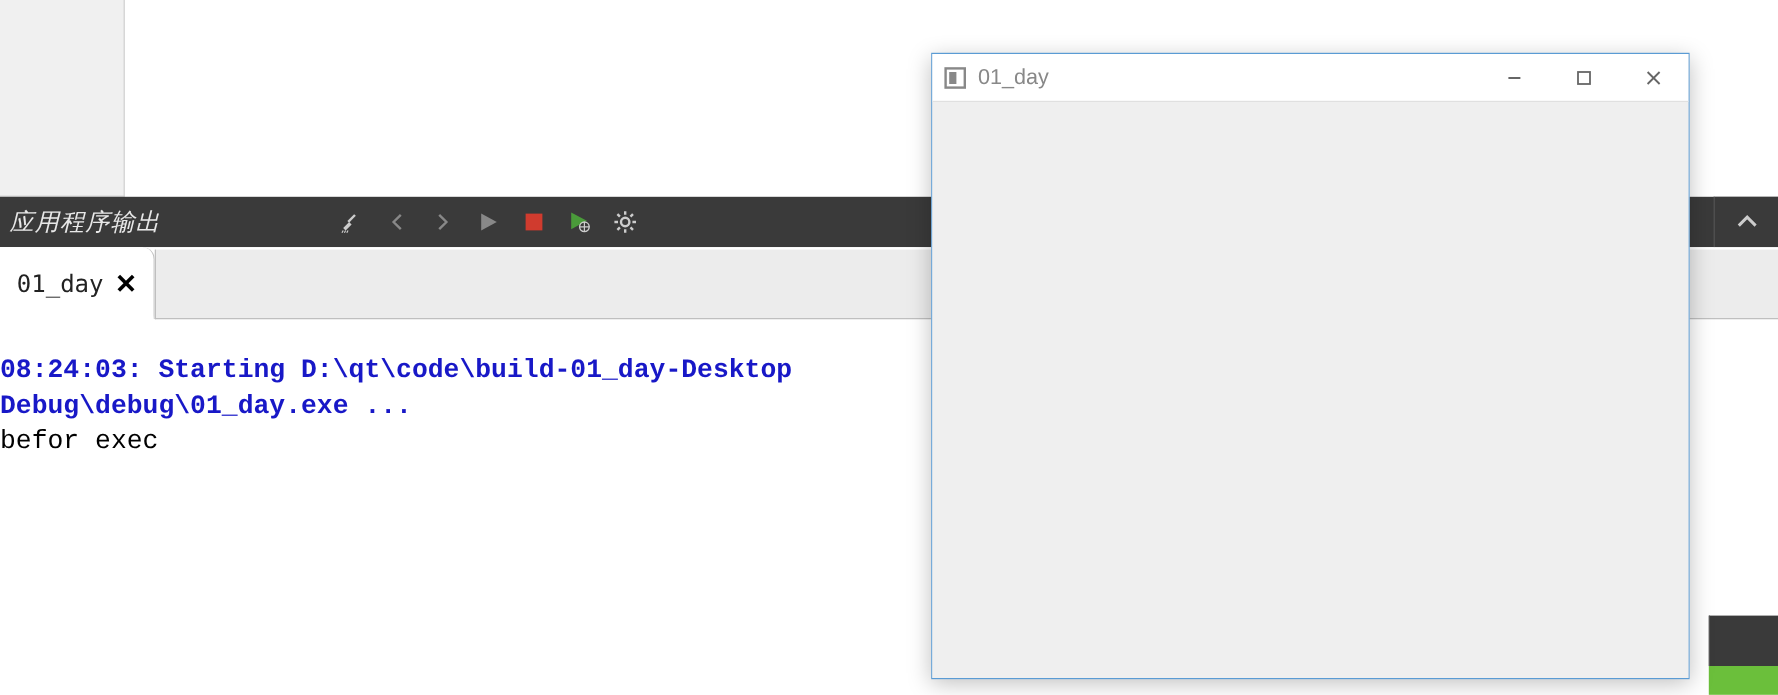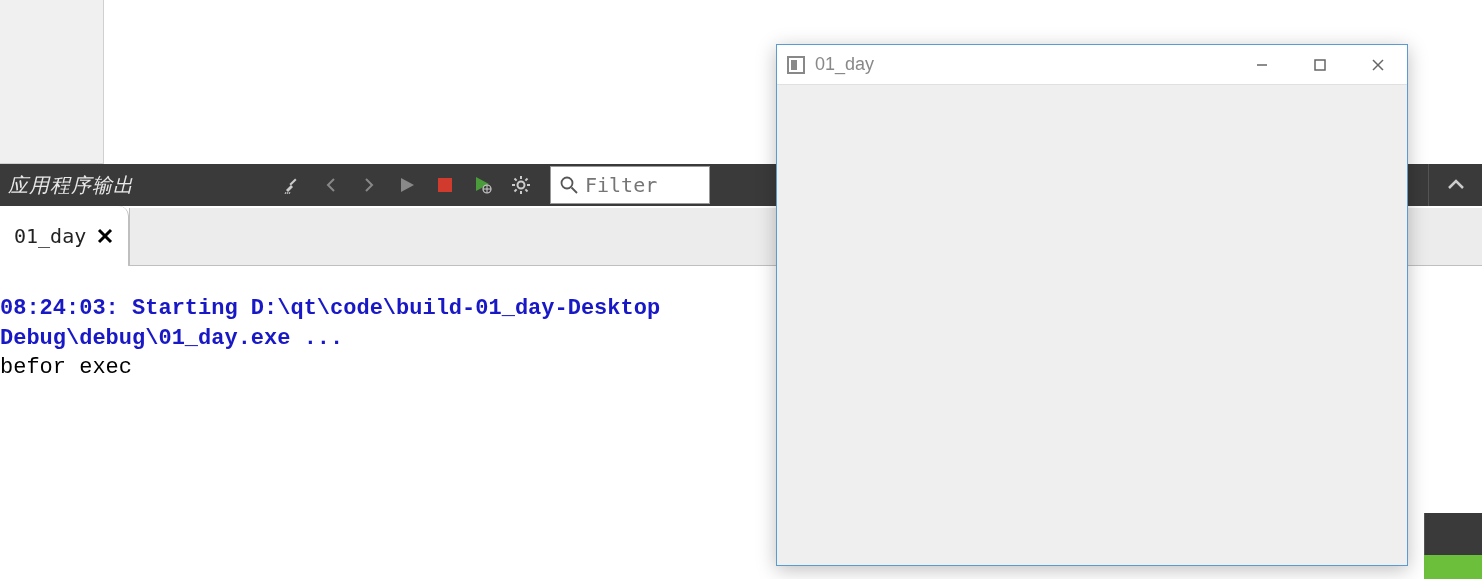--- a/index.html
+++ b/index.html
@@ -98,27 +98,20 @@
           <line x1="1" y1="10" x2="4" y2="10"></line>
           <line x1="16" y1="10" x2="19" y2="10"></line>
           <line x1="3.5" y1="3.5" x2="5.6" y2="5.6"></line>
           <line x1="14.4" y1="14.4" x2="16.5" y2="16.5"></line>
           <line x1="3.5" y1="16.5" x2="5.6" y2="14.4"></line>
           <line x1="14.4" y1="5.6" x2="16.5" y2="3.5"></line>
         </g>
       </svg>
     </div>
   </div>
-  <div class="filter-box">
-    <svg width="20" height="20" viewBox="0 0 20 20">
-      <circle cx="8" cy="8" r="5.5" fill="none" stroke="#555" stroke-width="1.8"></circle>
-      <line x1="12.5" y1="12.5" x2="18" y2="18" stroke="#555" stroke-width="1.8"></line>
-    </svg>
-    <input class="filter-input" placeholder="Filter" style="">
-  </div>
   <div class="collapse-btn">
     <svg width="20" height="14" viewBox="0 0 20 14">
       <polyline points="3,10 10,3 17,10" fill="none" stroke="#ccc" stroke-width="2.5"></polyline>
     </svg>
   </div>
 </div>
 
 <div class="tabbar">
   <div class="tab">
     <span>01_day</span>

